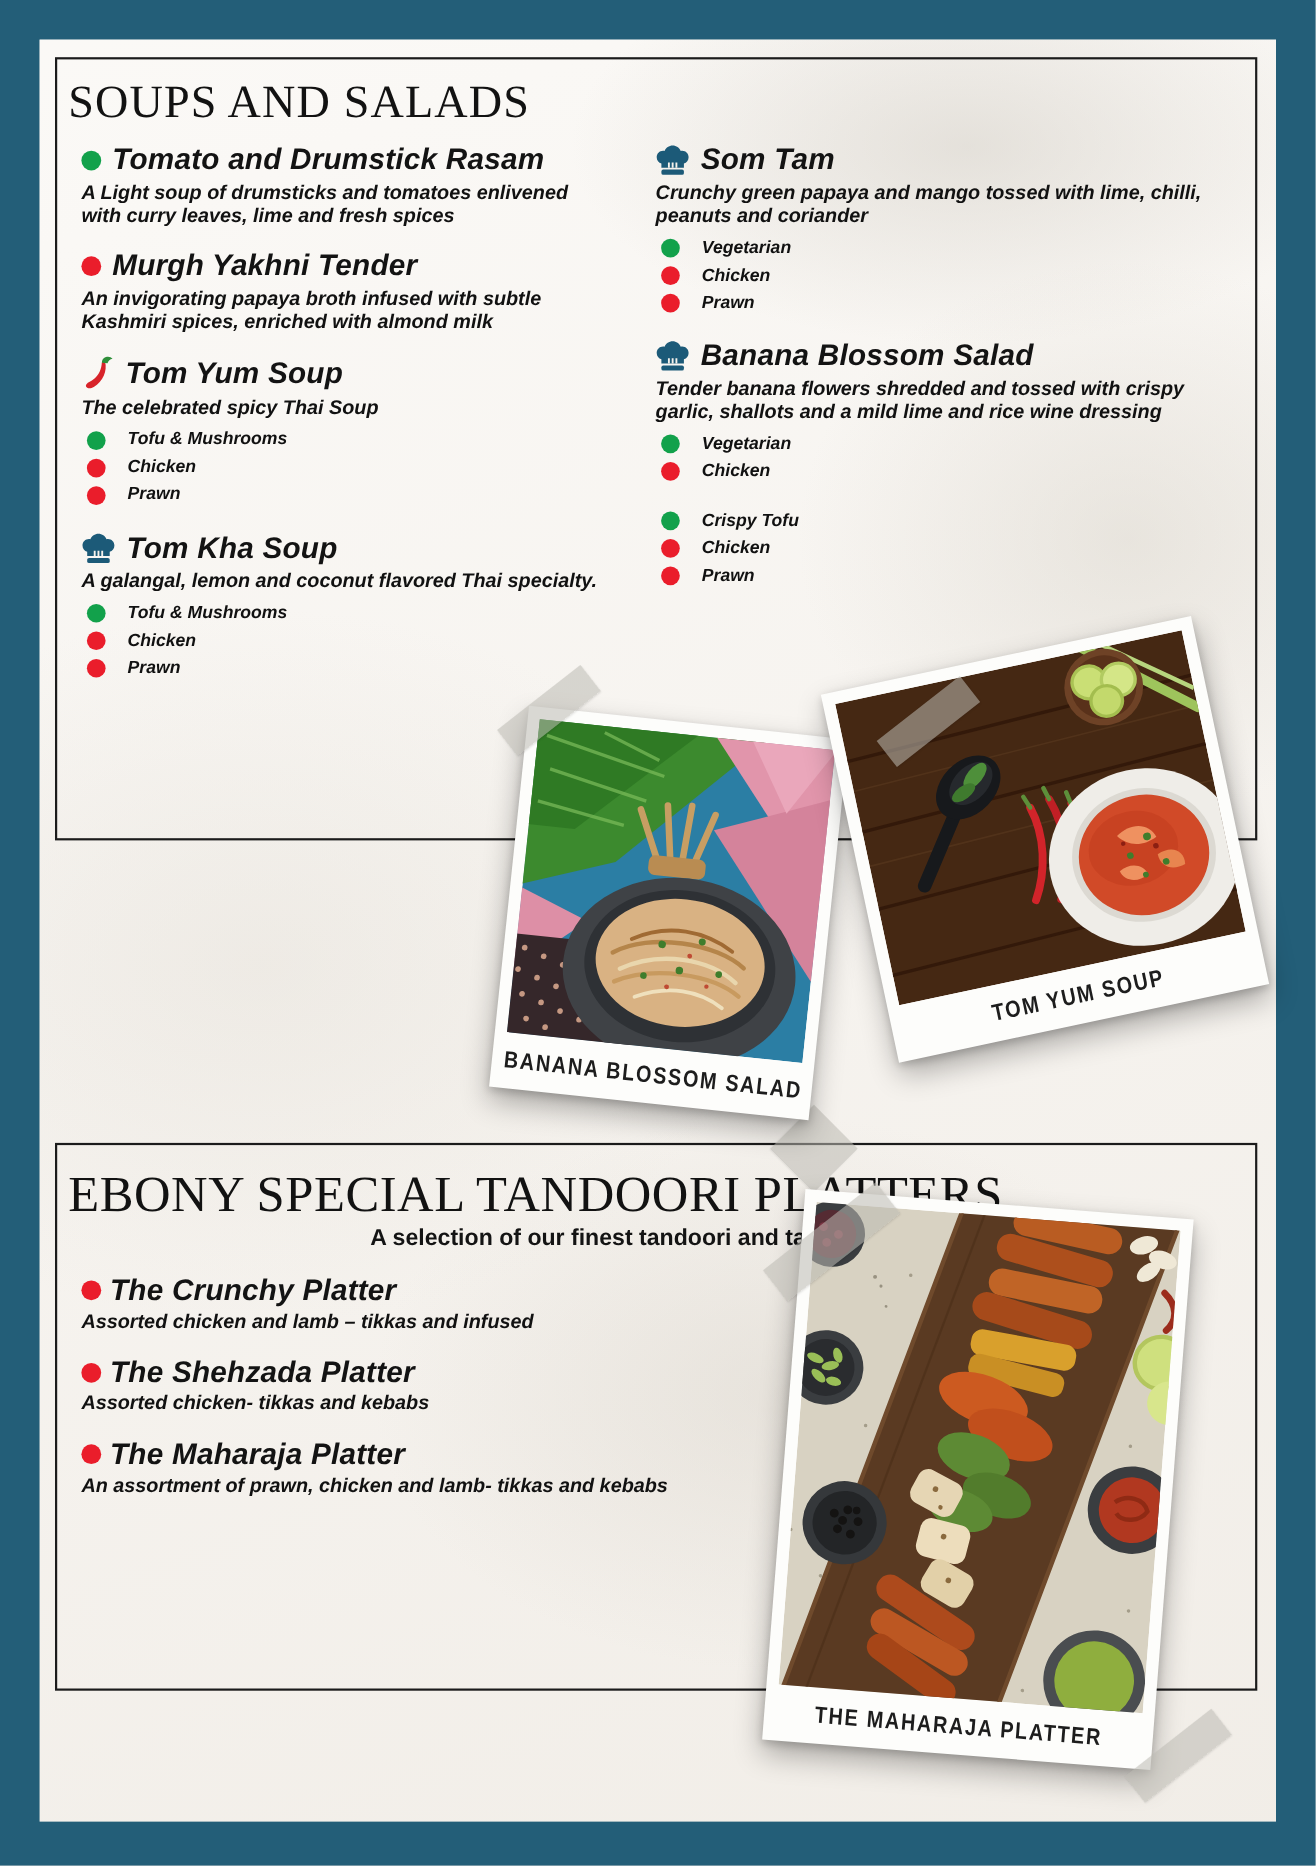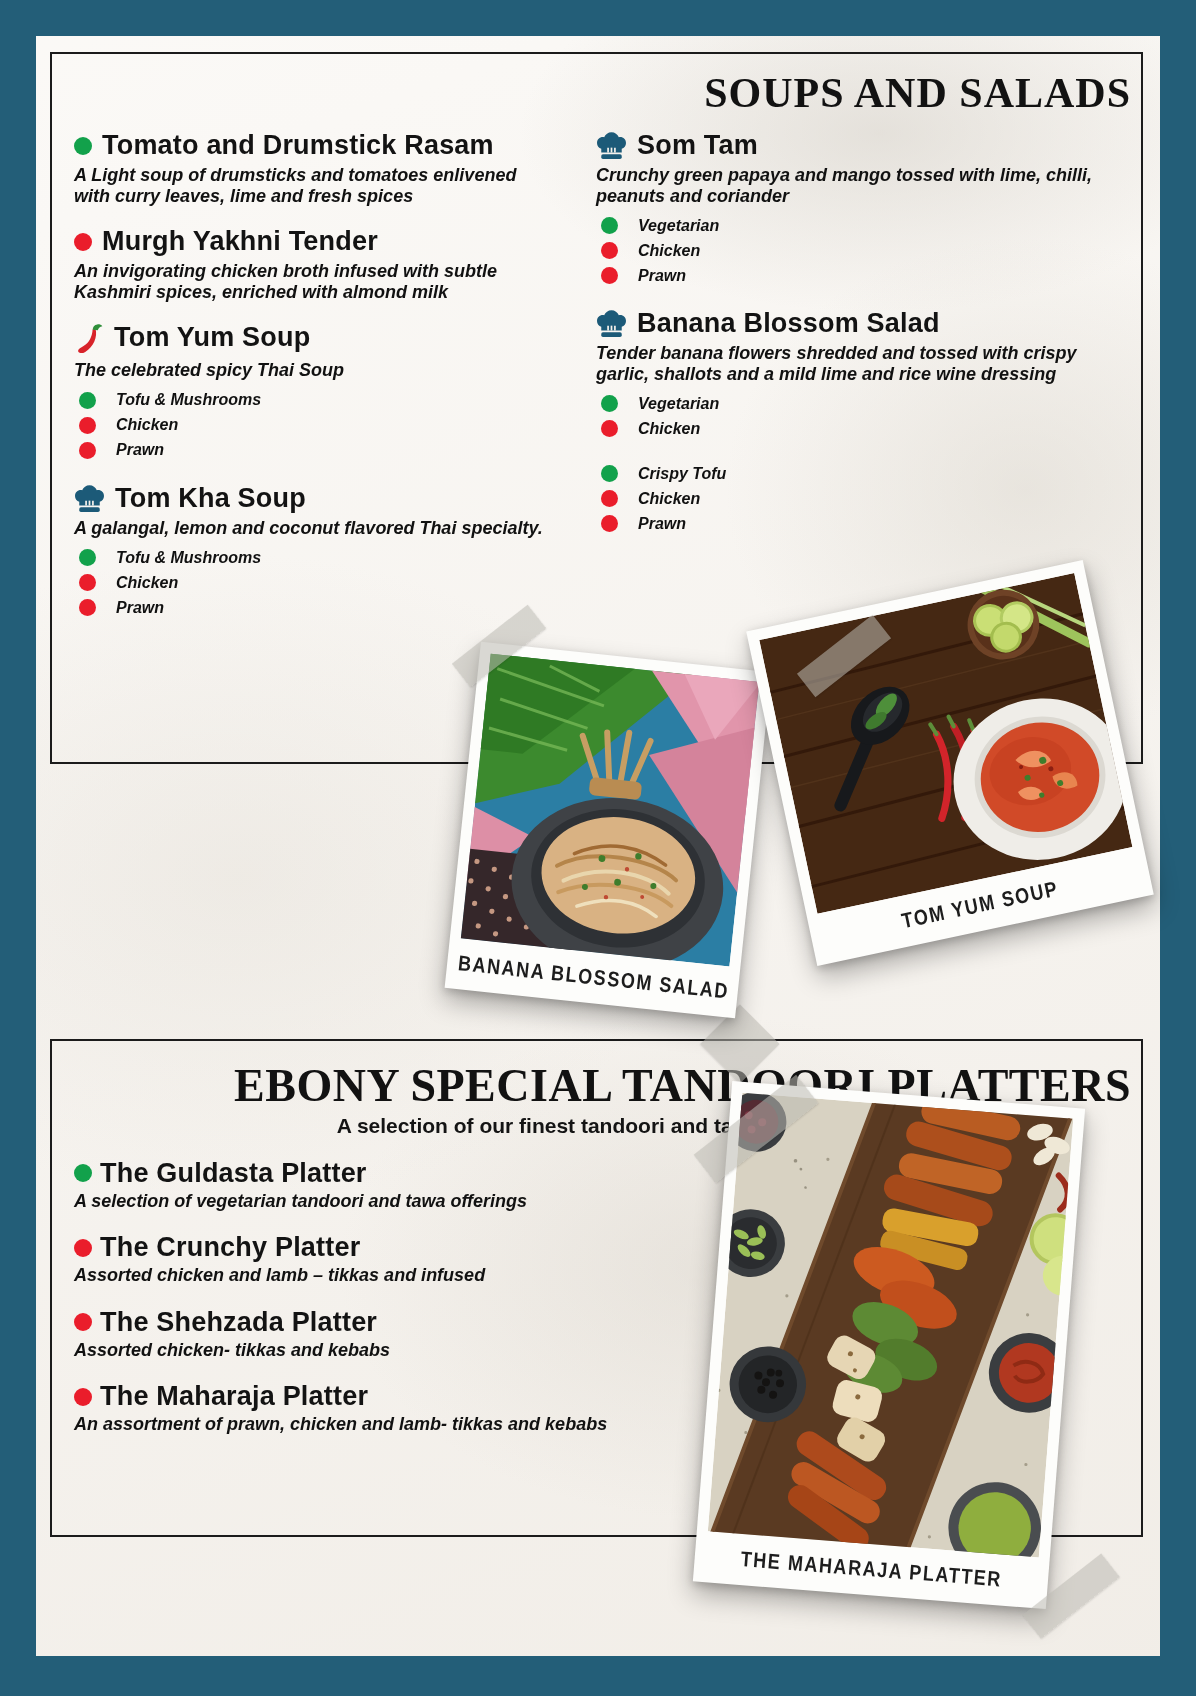--- a/index.html
+++ b/index.html
@@ -16,33 +16,33 @@
       radial-gradient(ellipse 600px 300px at 75% 6%, rgba(208,203,194,.5), transparent 60%),
       radial-gradient(ellipse 500px 420px at 88% 28%, rgba(214,209,199,.45), transparent 60%),
       radial-gradient(ellipse 700px 500px at 18% 52%, rgba(222,217,208,.35), transparent 65%),
       radial-gradient(ellipse 620px 420px at 60% 76%, rgba(212,206,196,.4), transparent 60%),
       linear-gradient(160deg, rgba(255,255,255,.55), rgba(0,0,0,.02));
   }
   .box{position:absolute;border:2.5px solid #1b1b1b;box-sizing:border-box;}
   .box1{left:14px;top:16px;width:1093px;height:712px;}
   .box2{left:14px;top:1003px;width:1093px;height:498px;}
   .sec-title{
-    font-family:"Liberation Serif",serif;font-weight:bold;
-    text-align:right;color:#121212;margin:16px 10px 2px;letter-spacing:1px;
+    font-family:"Liberation Serif",serif;font-weight:normal;
+    text-align:left;color:#121212;margin:16px 10px 2px;letter-spacing:1px;
     font-size:42px;line-height:1.1;
   }
   .box2 .sec-title{font-size:46px;margin-top:20px;letter-spacing:.5px;}
   .sec-sub{
     text-align:center;font-weight:bold;font-size:21px;margin:2px 0 0;color:#141414;
   }
   .cols{display:flex;padding:12px 16px 0 22px;}
   .col-left{flex:0 0 478px;}
   .col-right{flex:1;margin-left:44px;max-width:530px;}
   .item{margin-bottom:20px;}
-  .head{display:flex;}
+  .head{display:flex;align-items:center;font-style:italic;}
   .head .ic{flex:none;margin-right:10px;display:flex;align-items:center;}
   .iname{font-weight:bold;font-size:27px;color:#131313;letter-spacing:.2px;}
   .desc{
     font-style:italic;font-weight:600;font-size:18px;line-height:1.14;
     margin:4px 0 0;color:#111;
   }
   .opts{list-style:none;margin:7px 0 0;padding:0;}
   .opts li{display:flex;align-items:center;font-style:italic;font-weight:600;
     font-size:16px;color:#111;padding:3.5px 0 3.5px 5px;}
   .opts .dot{margin-right:20px;}
@@ -99,21 +99,21 @@
           <p class="desc">A Light soup of drumsticks and tomatoes enlivened with curry leaves, lime and fresh spices</p>
         </div>
 
         <div class="item">
           <div class="head">
             <span class="ic">
                 <span class="dot r"></span>
               </span>
             <span class="iname">Murgh Yakhni Tender</span>
           </div>
-          <p class="desc">An invigorating chicken broth infused with subtle Kashmiri spices, enriched with almond milk</p>
+          <p class="desc">An invigorating papaya broth infused with subtle Kashmiri spices, enriched with almond milk</p>
         </div>
 
         <div class="item">
           <div class="head">
             <span class="ic">
               <svg width="30" height="34" viewBox="0 0 36 40">
                 <path d="M25.8 7.5 C28.5 18 23.5 29 13.5 35.5 C8.5 38.5 3.2 36.2 5.5 32.5 C7.2 30 10.5 29.5 14 26.5 C19 22.5 22 16 22.3 8.5 Z" fill="#d8232a"></path>
                 <path d="M22.5 9 C22.3 5.5 24.5 3 28 2.5 C30.5 2.2 32.6 3 34 4.6 C31 5.1 29.5 6.6 28.5 9.4 Z" fill="#2f8f3a"></path>
               </svg>
             </span>
@@ -249,29 +249,20 @@
         </div>
       </div>
     </div>
   </section>
 
   <section class="box box2">
     <h1 class="sec-title">EBONY SPECIAL TANDOORI PLATTERS</h1>
     <p class="sec-sub">A selection of our finest tandoori and tawa offerings</p>
     <div class="platters">
 
-      <div class="pitem">
-        <div class="head">
-          <span class="ic">
-              <span class="dot g"></span>
-            </span>
-          <span class="iname">The Guldasta Platter</span>
-        </div>
-        <p class="desc">A selection of vegetarian tandoori and tawa offerings</p>
-      </div>
 
       <div class="pitem">
         <div class="head">
           <span class="ic">
               <span class="dot r"></span>
             </span>
           <span class="iname">The Crunchy Platter</span>
         </div>
         <p class="desc">Assorted chicken and lamb – tikkas and infused</p>
       </div>

